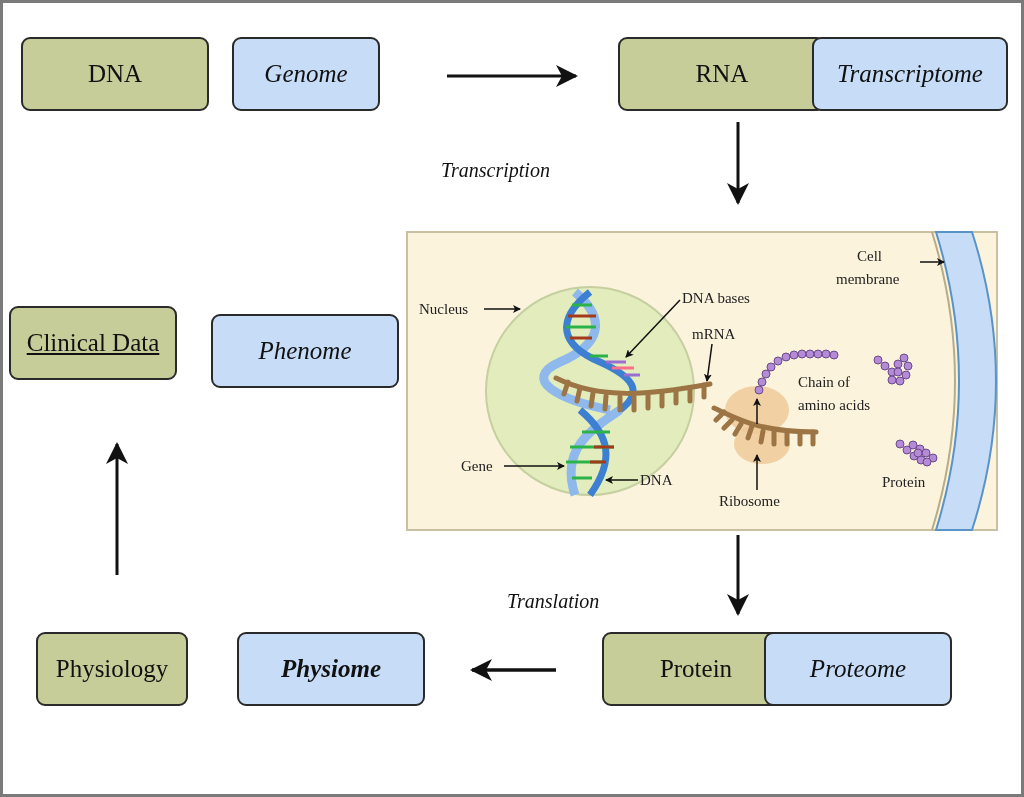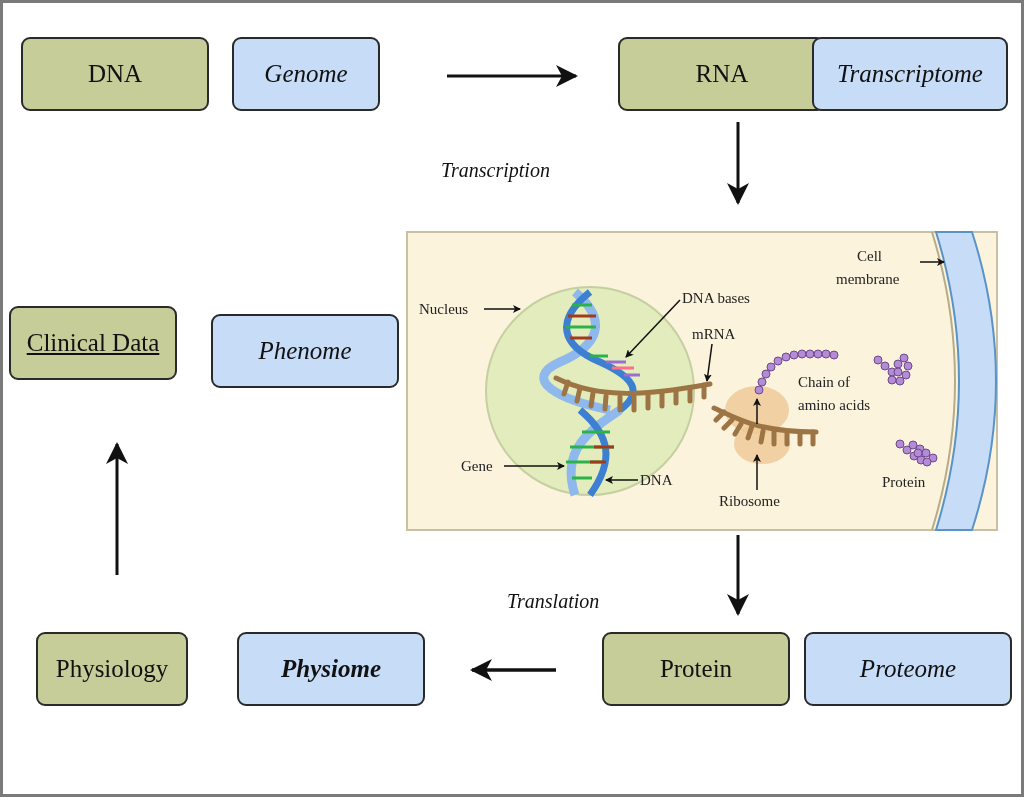--- a/index.html
+++ b/index.html
@@ -41,21 +41,21 @@
 
 <div class="box green" style="left:36px;top:632px;width:152px;">
     <span>Physiology</span>
   </div>
 <div class="box blue" style="left:237px;top:632px;width:188px;font-weight:bold;">
     <span>Physiome</span>
   </div>
 <div class="box green" style="left:602px;top:632px;width:188px;">
     <span>Protein</span>
   </div>
-<div class="box blue" style="left:804px;top:632px;width:208px;">
+<div class="box blue" style="left:764px;top:632px;width:188px;">
     <span>Proteome</span>
   </div>
 
 <div class="label-it" style="left:507px;top:542px;text-align:center;">Translation</div>
 
 <svg width="1024" height="797" viewBox="0 0 1024 797">
   <defs>
     <marker id="ah" markerWidth="10" markerHeight="10" refX="8" refY="5" orient="auto" markerUnits="userSpaceOnUse">
       <path d="M0,0 L10,5 L0,10 L3,5 Z" fill="#111"></path>
     </marker>

